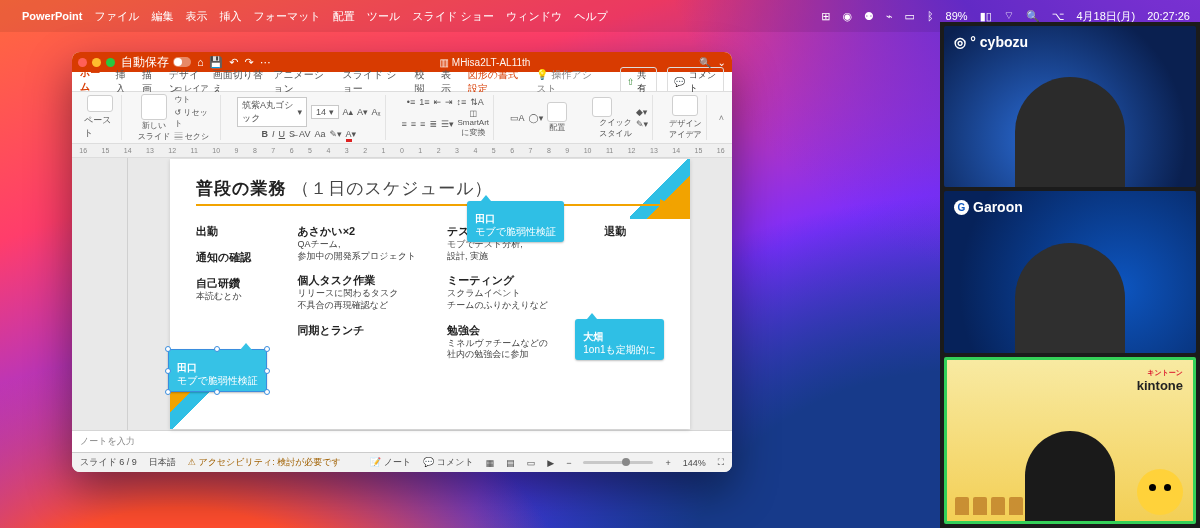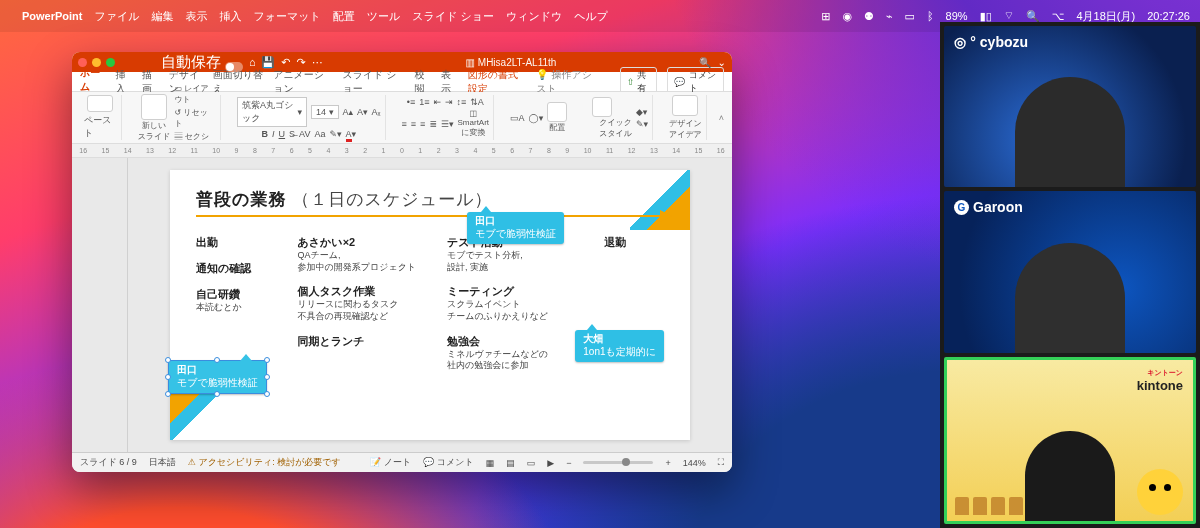--- a/index.html
+++ b/index.html
@@ -67,21 +67,21 @@
     background:#f3f3f3; display:flex; flex-direction:column; font-size:10px; color:#333;
   }
   .ppt-titlebar {
     height:20px; background:#d83b01; color:#fff; display:flex; align-items:center;
     padding:0 6px; font-size:10px; gap:6px;
   }
   .traffic { display:flex; gap:5px; }
   .traffic span { width:9px; height:9px; border-radius:50%; display:block; }
   .t-red{background:#ff5f57;} .t-yel{background:#febc2e;} .t-grn{background:#28c840;}
   .ppt-title { flex:1; text-align:center; font-size:10px; opacity:.95; }
-  .autosave { display:flex; align-items:flex-end; gap:4px; font-size:15px;margin-left:40px; }
+  .autosave { display:flex; align-items:center; gap:4px; font-size:12px; }
   .autosave .toggle { width:18px; height:10px; border-radius:5px; background:rgba(255,255,255,0.4); position:relative; }
   .autosave .toggle::after { content:""; width:8px; height:8px; background:#fff; border-radius:50%; position:absolute; top:1px; left:1px; }
   .qat { display:flex; gap:6px; font-size:11px; }
 
   .ppt-tabs {
     height:20px; background:#fff; border-bottom:1px solid #ddd;
     display:flex; align-items:center; gap:10px; padding:0 8px; font-size:10px;
   }
   .ppt-tabs .tab { color:#555; cursor:default; }
   .ppt-tabs .tab.active { color:#d83b01; font-weight:600; border-bottom:2px solid #d83b01; padding-bottom:2px;}
@@ -113,21 +113,21 @@
   }
   .slide-title { font-size:17px; font-weight:600; letter-spacing:1px; }
   .slide-title .paren { font-weight:400; color:#444; }
   .title-underline { height:2px; background:#f2a300; margin-top:4px; position:relative; }
   .arrow-right {
     position:absolute; right:-8px; top:-5px; width:0;height:0;
     border-left:12px solid #f2a300; border-top:6px solid transparent; border-bottom:6px solid transparent;
   }
   .callout {
     position:absolute; background:#2fbfe5; color:#fff; border-radius:3px;
-    padding:3px 8px 4px; font-size:10px; line-height:1.25; box-shadow:0 1px 2px rgba(0,0,0,0.25);
+    padding:12px 8px 4px; font-size:10px; line-height:1.25; box-shadow:0 1px 2px rgba(0,0,0,0.25);
   }
   .callout .c-title{font-weight:700; font-size:10px;}
   .callout.top { top:-3px; right:100px; }
   .callout.top::after{
     content:""; position:absolute; top:-6px; left:14px; width:0;height:0;
     border-bottom:6px solid #2fbfe5; border-left:5px solid transparent; border-right:5px solid transparent;
   }
   .callout.bottom { right:26px; top:160px; }
   .callout.bottom::after{
     content:""; position:absolute; top:-6px; left:12px;
@@ -504,20 +504,23 @@
           <span class="handle h-ml"></span>
           <span class="handle h-mr"></span>
           <span class="handle h-bl"></span>
           <span class="handle h-bm"></span>
           <span class="handle h-br"></span>
         </div>
       </div>
     </div>
   </div>
 
+  <div class="notes-pane">
+    <span>ノートを入力</span>
+  </div>
 
   <div class="statusbar">
     <span>スライド 6 / 9</span>
     <span>日本語</span>
     <span class="a11y">⚠ <span>アクセシビリティ: 検討が必要です</span></span>
     <span class="spacer"></span>
     <span>📝 <span>ノート</span></span>
     <span>💬 <span>コメント</span></span>
     <span>▦</span>
     <span>▤</span>

